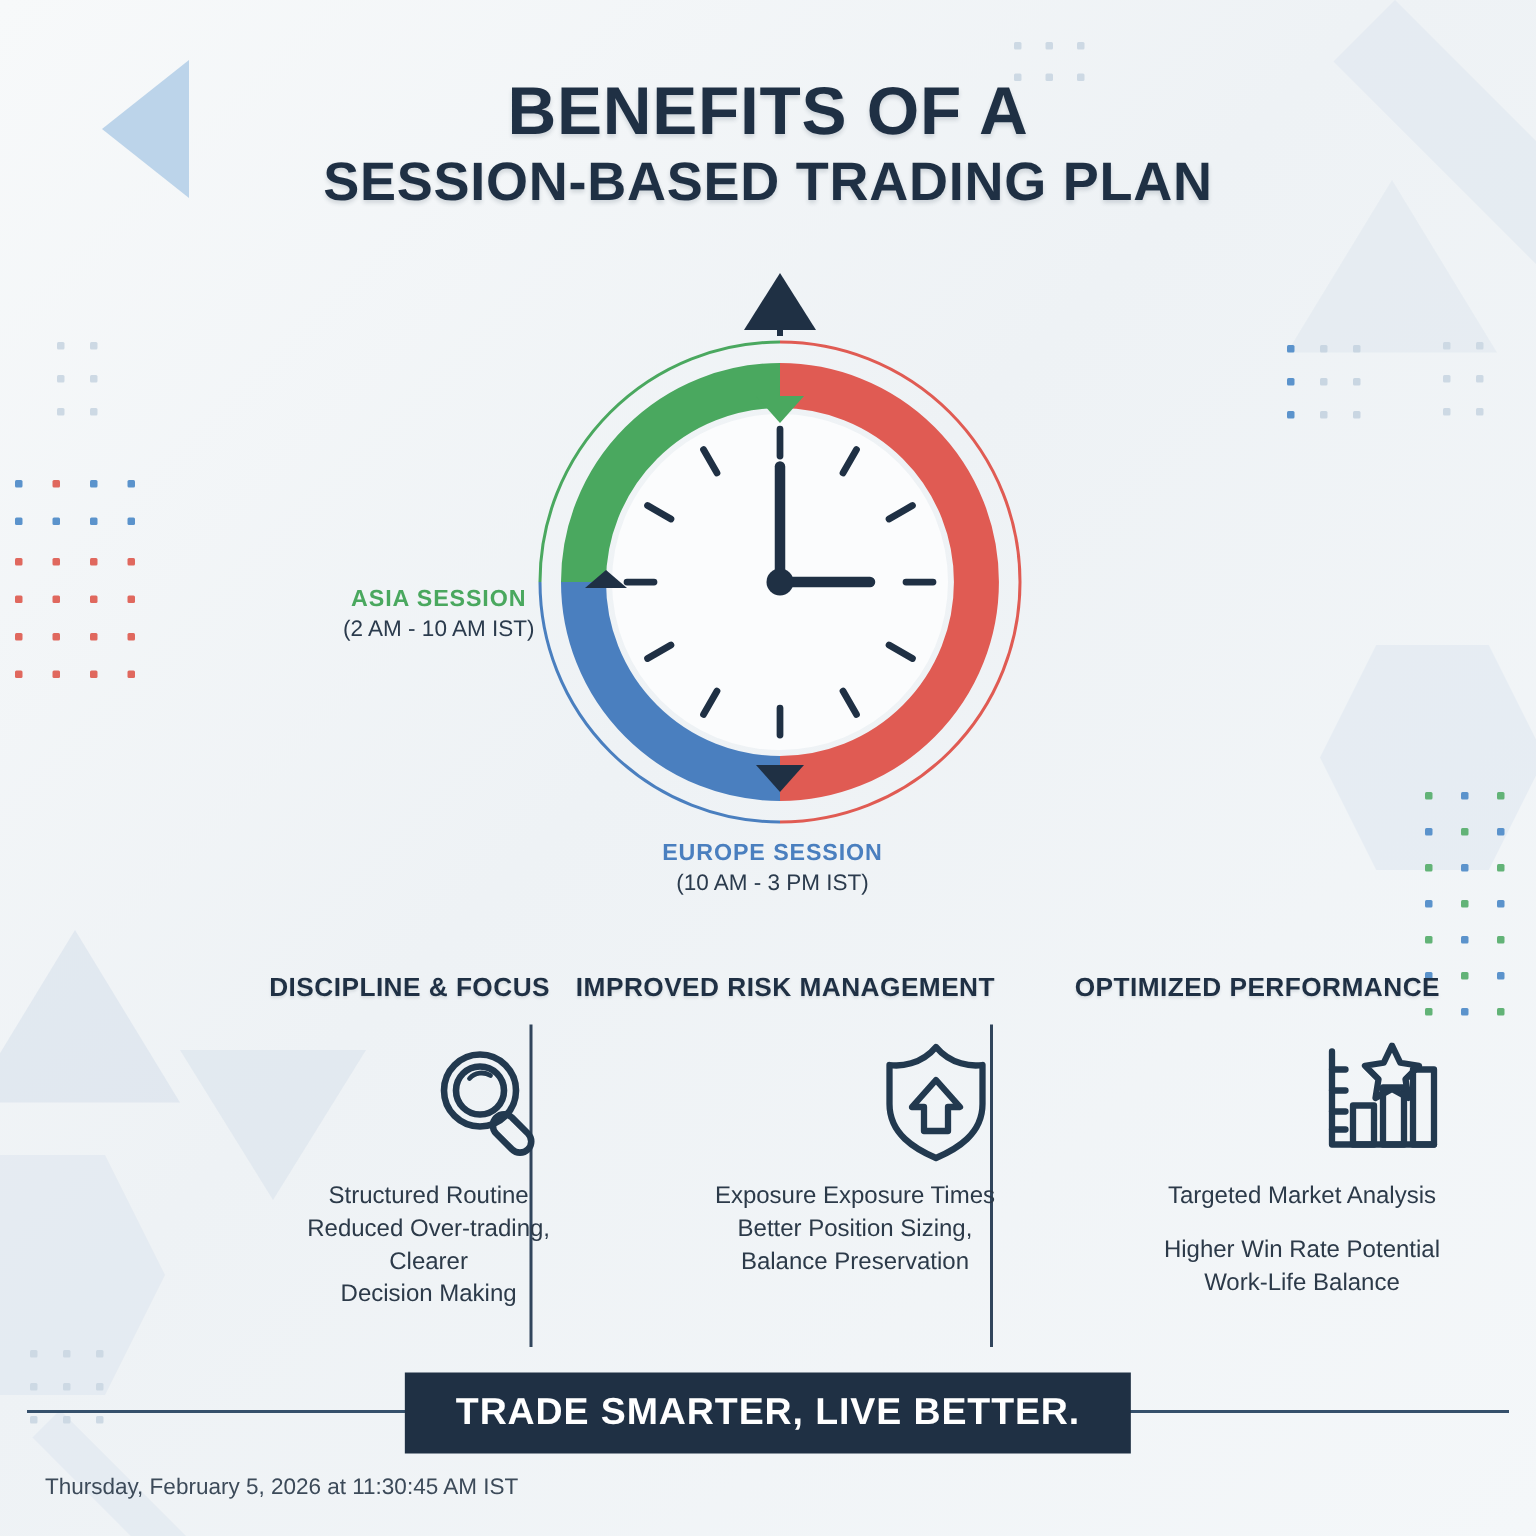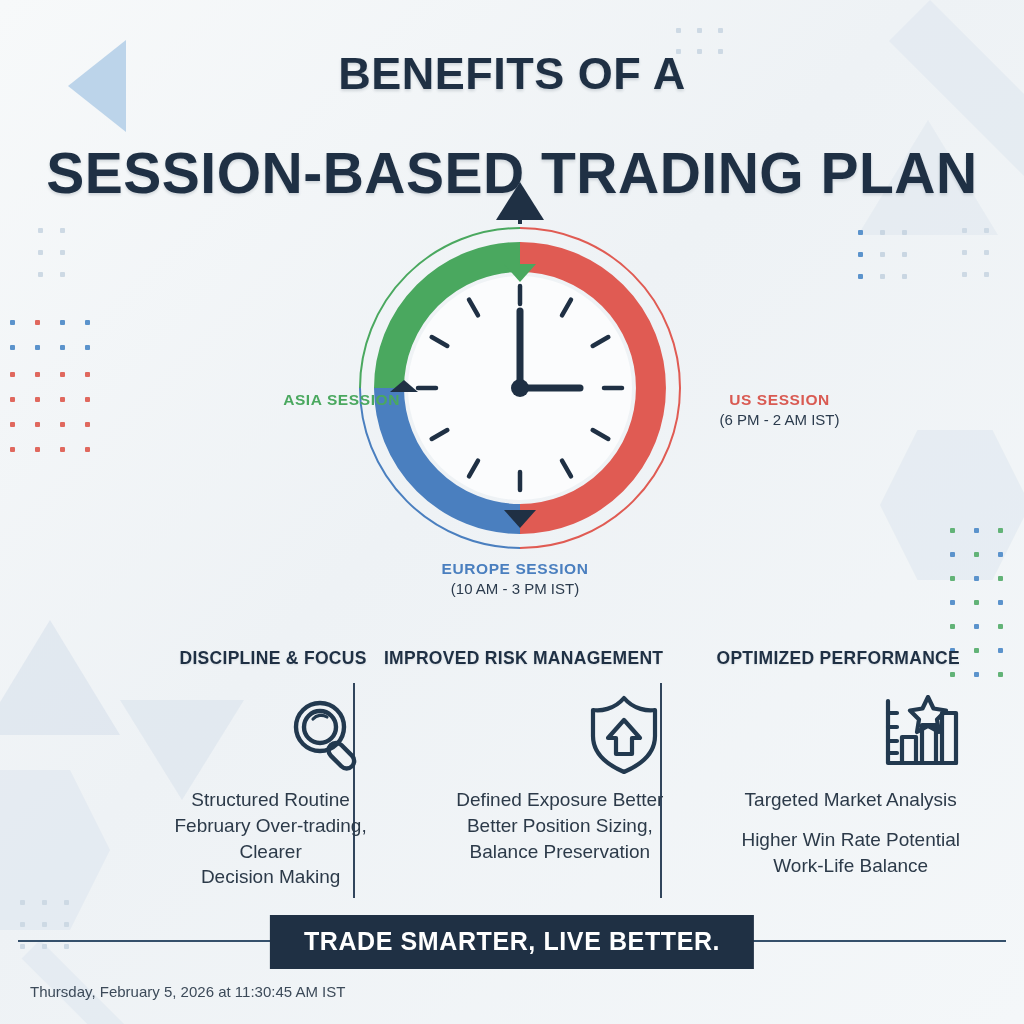--- a/index.html
+++ b/index.html
@@ -66,21 +66,21 @@
     text-align: center;
   }
   .title-line {
     font-weight: bold;
     color: #1f3044;
     letter-spacing: 0.5px;
     line-height: 1.16;
     text-shadow: 0 2px 3px rgba(31,48,68,0.16);
   }
   .title-line-1 { font-size: 45px; }
-  .title-line-2 { font-size: 57px; margin-top: 40px; }
+  .title-line-2 { font-size: 36px; }
 
   
   .clock-area {
     position: absolute;
     left: 340px; top: 178px;
     width: 360px; height: 380px;
   }
   .clock-svg { display: block; }
 
   
@@ -127,21 +127,21 @@
   }
   .col-icon {
     margin-top: 22px;
     height: 86px;
     display: flex;
     align-items: center;
     justify-content: center;
   }
   .col-body {
     margin-top: 10px;
-    font-size: 19px;
+    font-size: 16px;
     color: #2c3a49;
     text-align: center;
     line-height: 1.36;
   }
   .col-body .gap { display: block; height: 14px; }
   .col-divider {
     position: absolute;
     width: 1.5px;
     background: #31455c;
     top: 58px;
@@ -336,25 +336,22 @@
         <line x1="180" y1="46" x2="180" y2="18" stroke="#1f3044" stroke-width="4"></line>
         <polygon points="180,4 204,42 156,42" fill="#1f3044"></polygon>
       </g>
       <polygon points="180,86 196,104 164,104" fill="#4aa85f" transform="rotate(180 180 95)"></polygon>
       <polygon points="64,202 78,214 50,214" fill="#1f3044"></polygon>
       <polygon points="180,350 196,332 164,332" fill="#1f3044"></polygon>
     </svg>
   </div>
 
   <div class="session-label sess-asia">
-    <div class="session-name" style="color:#4aa85f;text-align:right;">ASIA SESSION</div>
-  </div>
-  <div class="session-label sess-us">
-    <div class="session-name" style="color:#d95a52;">US SESSION</div>
-    <div class="session-time">(6 PM - 2 AM IST)</div>
+    <div class="session-name" style="color:#4aa85f;">ASIA SESSION</div>
+    <div class="session-time">(2 AM - 10 AM IST)</div>
   </div>
   <div class="session-label sess-europe">
     <div class="session-name" style="color:#4a7fbf;">EUROPE SESSION</div>
     <div class="session-time">(10 AM - 3 PM IST)</div>
   </div>
 
   <div class="columns">
 
     <div class="col-divider div-1"></div>
     <div class="col-divider div-2"></div>
@@ -364,36 +361,36 @@
       <div class="col-icon">
         <svg width="80" height="74" viewBox="0 0 80 74" fill="none" stroke="#22394f" stroke-width="4.4">
           <circle cx="33" cy="30" r="24"></circle>
           <circle cx="33" cy="30" r="16"></circle>
           <path d="M 26 22 A 11 11 0 0 1 40 20" stroke-width="3.2" stroke-linecap="round"></path>
           <rect x="47" y="44" width="15" height="30" rx="7.5" transform="rotate(-45 54 59)"></rect>
         </svg>
       </div>
       <div class="col-body">
         <span>Structured Routine</span><br>
-        <span>February Over-trading,</span><br>
+        <span>Reduced Over-trading,</span><br>
         <span>Clearer</span><br>
         <span>Decision Making</span>
       </div>
     </div>
 
     <div class="col">
       <div class="col-head">IMPROVED RISK MANAGEMENT</div>
       <div class="col-icon">
         <svg width="78" height="84" viewBox="0 0 78 84" fill="none" stroke="#22394f" stroke-width="4.2" stroke-linejoin="round" stroke-linecap="round">
           <path d="M 39 6 C 49 18 63 19 70 18 L 70 44 C 70 64 53 74 39 80 C 25 74 8 64 8 44 L 8 18 C 15 19 29 18 39 6 Z"></path>
           <path d="M 39 28 L 55 46 L 47 46 L 47 62 L 31 62 L 31 46 L 23 46 Z"></path>
         </svg>
       </div>
       <div class="col-body">
-        <span>Defined Exposure Better</span><br>
+        <span>Exposure Exposure Times</span><br>
         <span>Better Position Sizing,</span><br>
         <span>Balance Preservation</span>
       </div>
     </div>
 
     <div class="col">
       <div class="col-head">OPTIMIZED PERFORMANCE</div>
       <div class="col-icon">
         <svg width="84" height="78" viewBox="0 0 84 78" fill="none" stroke="#22394f" stroke-width="4.2" stroke-linejoin="round" stroke-linecap="round">
           <path d="M 12 6 L 12 68 L 80 68"></path>

